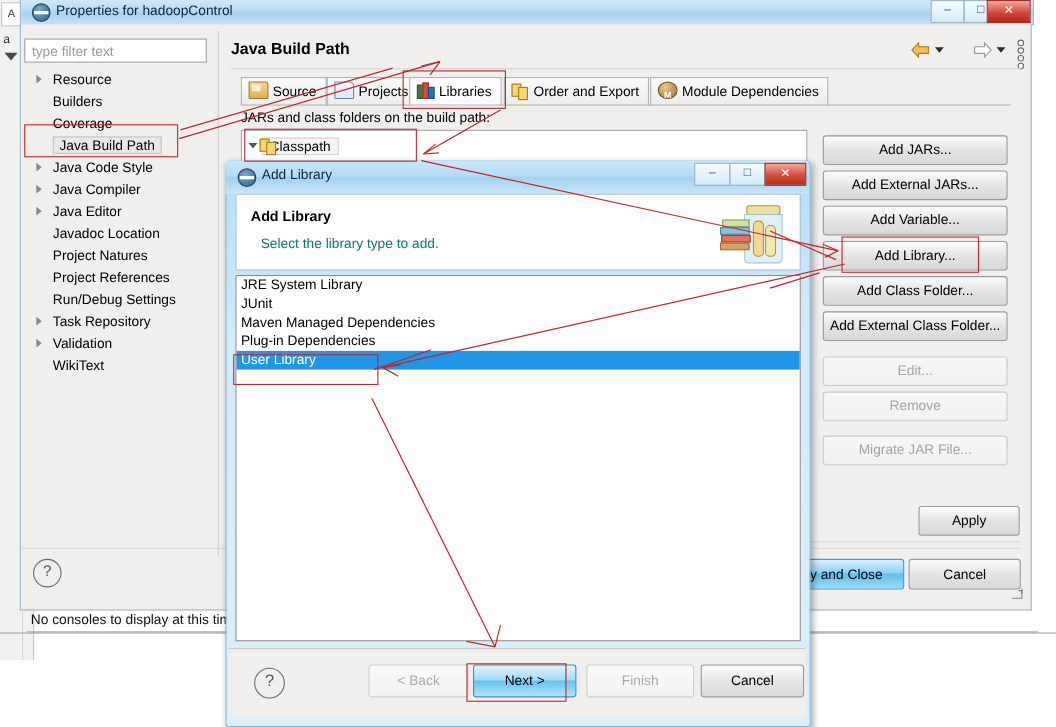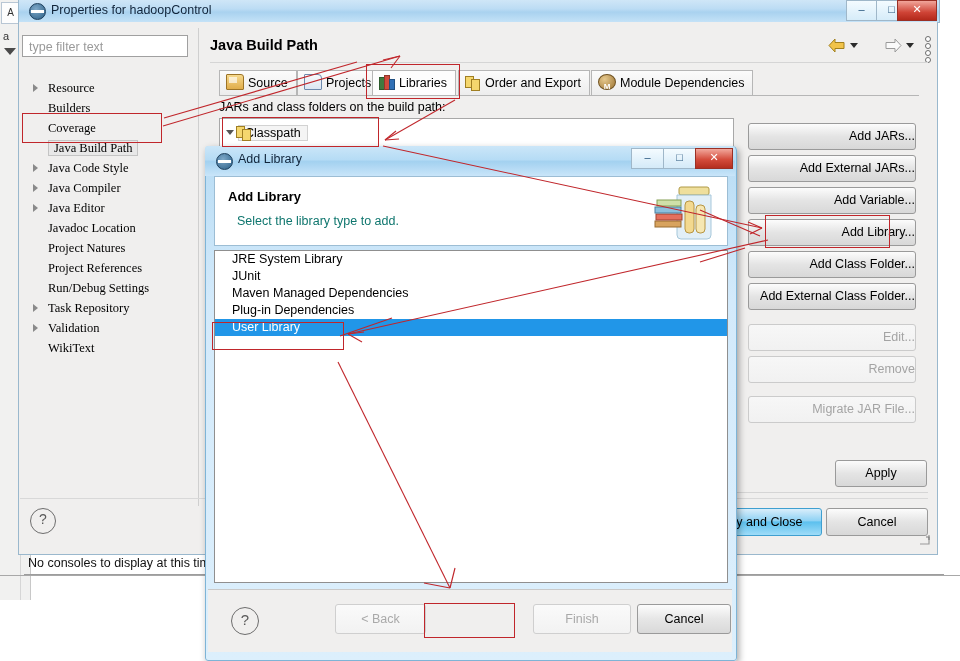--- a/index.html
+++ b/index.html
@@ -36,21 +36,21 @@
   #props-min{right:62px;}
   #props-max{right:32px;}
   #props-close{right:2px;width:38px;background:linear-gradient(to bottom,#f1a59a,#cf4436 60%,#b3291b);border:1px solid #9a3025;}
   #props-close span{color:#fff;font-weight:bold;}
 
   #props-body{left:0;top:22px;width:918px;height:532px;background:#f0efee;border:1px solid #9ab8cd;border-top:none;}
 
   
   #filter-input{left:22px;top:35px;width:166px;height:22px;background:#fff;border:1px solid #a0a0a0;
     font-size:12.5px;color:#9a9a9a;padding:0 0 0 6px;line-height:22px;box-sizing:border-box;}
-  #tree-panel{left:22px;top:78px;width:166px;height:432px;background:transparent;font-family:Liberation Serif, serif;}
+  #tree-panel{left:22px;top:62px;width:166px;height:432px;background:transparent;}
   .tree-item{position:relative;height:20px;line-height:20px;padding-left:26px;font-size:12.5px;color:#000;white-space:nowrap;}
   .tree-item .arr{position:absolute;left:11px;top:6px;width:0;height:0;border-top:4px solid transparent;border-bottom:4px solid transparent;border-left:5px solid #8a8a8a;}
   .tree-item.sel{}
   .tree-item.sel .lbl{background:#e8e8e8;border:1px solid #c4c4c4;padding:0 5px;}
   #sidebar-divider{left:198px;top:28px;width:1px;height:478px;background:#cfcfcf;}
 
   
   #page-title{left:210px;top:37px;font-size:14.5px;font-weight:bold;color:#000;}
   #nav-back{left:828px;top:38px;width:18px;height:15px;}
   #nav-fwd{left:884px;top:38px;width:18px;height:15px;}
@@ -90,21 +90,21 @@
   #cp-list{left:219px;top:118px;width:513px;height:327px;background:#fff;border:1px solid #a8a8a8;}
   #cp-row{position:absolute;left:4px;top:4px;height:20px;line-height:20px;font-size:12.5px;padding-left:14px;}
   #cp-row .tri{position:absolute;left:2px;top:7px;width:0;height:0;border-left:4px solid transparent;border-right:4px solid transparent;border-top:5px solid #555;}
   #cp-row .cpico{position:absolute;left:12px;top:3px;width:15px;height:14px;}
   #cp-row .lbl{background:#f4f4f4;border:1px solid #d2d2d2;padding:0 6px;}
 
   
   .rbtn{position:absolute;left:748px;width:166px;height:25px;
     background:linear-gradient(to bottom,#fcfcfc,#e4e4e4 50%,#d8d8d8);
     border:1px solid #9a9a9a;border-radius:3px;font-size:12.5px;color:#000;
-    text-align:right;line-height:25px;}
+    text-align:center;line-height:25px;}
   .rbtn.disabled{color:#a4a4a4;background:linear-gradient(to bottom,#f7f7f7,#f1f1f1);border-color:#cbcbcb;}
 
   
   #apply-sep{left:210px;top:492px;width:718px;height:1px;background:#d5d5d5;}
   #btn-apply{left:835px;top:460px;width:90px;height:25px;background:linear-gradient(to bottom,#fcfcfc,#e4e4e4 50%,#d8d8d8);
     border:1px solid #9a9a9a;border-radius:3px;text-align:center;line-height:25px;font-size:12.5px;}
   #bottom-sep{left:20px;top:498px;width:908px;height:1px;background:#d8d8d8;}
   #btn-applyclose{left:714px;top:508px;width:106px;height:26px;
     background:linear-gradient(to bottom,#d9eefb,#8fd2f4 45%,#5cc0ee 50%,#9fdcf8);
     border:1px solid #3f9fd0;border-radius:3px;text-align:center;line-height:26px;font-size:12.5px;color:#000;
@@ -138,21 +138,21 @@
     background:linear-gradient(to bottom,#f2a89c,#d44c3c 55%,#b42e1f);}
   .dbtn-g{position:absolute;left:0;right:0;top:2px;text-align:center;font-size:11px;color:#23527a;}
   #dlg-close .dbtn-g{color:#fff;font-weight:bold;}
 
   #dlg-head{position:absolute;left:9px;top:30px;width:512px;height:68px;background:#fff;border:1px solid #9cbdd4;}
   #dlg-head-title{position:absolute;left:13px;top:12px;font-size:13px;font-weight:bold;color:#000;}
   #dlg-head-sub{position:absolute;left:22px;top:37px;font-size:12.5px;color:#0f766e;}
   #dlg-head-img{position:absolute;right:10px;top:6px;width:66px;height:58px;}
 
   #dlg-list{position:absolute;left:9px;top:104px;width:512px;height:331px;background:#fff;border:1px solid #8f8f8f;}
-  .li{position:relative;height:17px;line-height:17px;padding-left:17px;font-size:12.5px;color:#000;white-space:nowrap;}
+  .li{position:relative;height:17px;line-height:17px;padding-left:4px;font-size:12.5px;color:#000;white-space:nowrap;}
   .li.sel{background:#2196e8;color:#fff;}
 
   #dlg-footbar{position:absolute;left:3px;top:443px;width:524px;height:62px;background:#f0efee;border-top:1px solid #c9c9c9;}
   #dlg-help{position:absolute;left:23px;top:17px;width:26px;height:26px;border:1.7px solid #6d6d6d;border-radius:50%;
     text-align:center;line-height:23px;font-size:15px;color:#5a5a5a;}
   .dfbtn{position:absolute;top:14px;height:28px;width:89px;border-radius:3px;text-align:center;line-height:28px;font-size:12.5px;}
   .dfbtn.norm{background:linear-gradient(to bottom,#fcfcfc,#e6e6e6 50%,#d9d9d9);border:1px solid #9a9a9a;color:#000;}
   .dfbtn.dis{background:linear-gradient(to bottom,#fafafa,#f2f2f2);border:1px solid #cfcfcf;color:#a9a9a9;}
   .dfbtn.primary{background:linear-gradient(to bottom,#e3f4fd,#a8dcf6 45%,#68c4ef 52%,#b4e2f9);border:1px solid #2e92c8;color:#000;}
   #dlg-back{left:127px;}
@@ -330,20 +330,21 @@
       <div class="li">JRE System Library</div>
       <div class="li">JUnit</div>
       <div class="li">Maven Managed Dependencies</div>
       <div class="li">Plug-in Dependencies</div>
       <div class="li sel">User Library</div>
     </div>
 
     <div id="dlg-footbar">
       <div id="dlg-help">?</div>
       <div class="dfbtn dis" id="dlg-back">&lt; Back</div>
+      <div class="dfbtn primary" id="dlg-next">Next &gt;</div>
       <div class="dfbtn dis" id="dlg-finish">Finish</div>
       <div class="dfbtn norm" id="dlg-cancel">Cancel</div>
     </div>
 
   </div>
 </div>
 
 <div class="redbox" id="rb-javabuildpath"></div>
 <div class="redbox" id="rb-libraries"></div>
 <div class="redbox" id="rb-classpath"></div>

